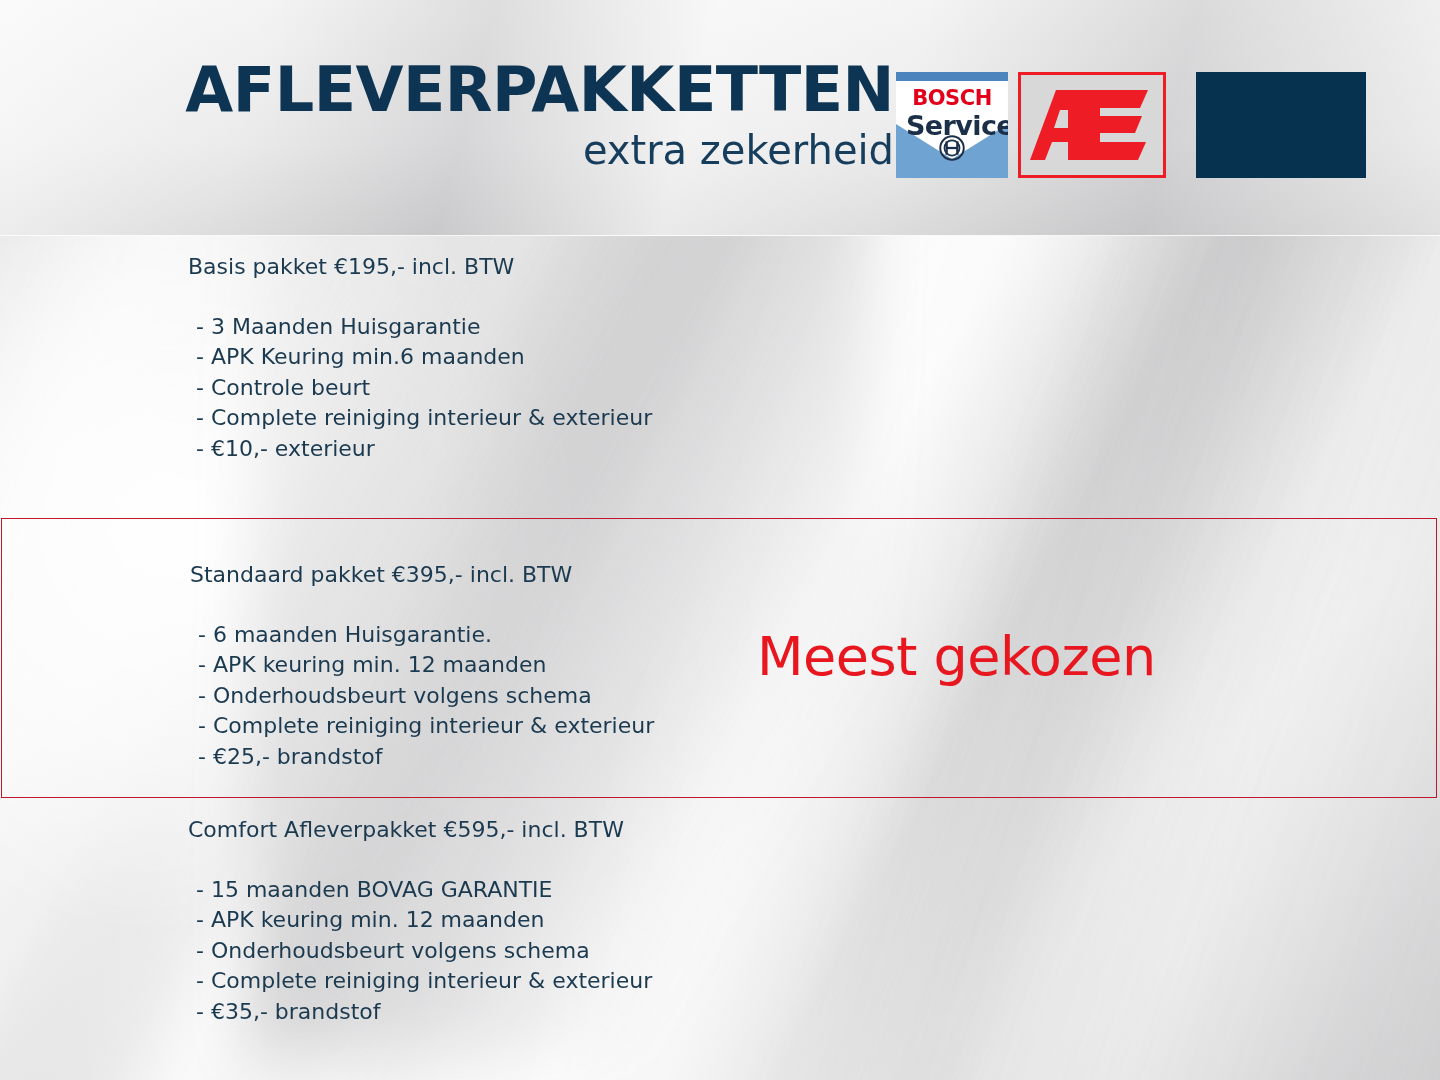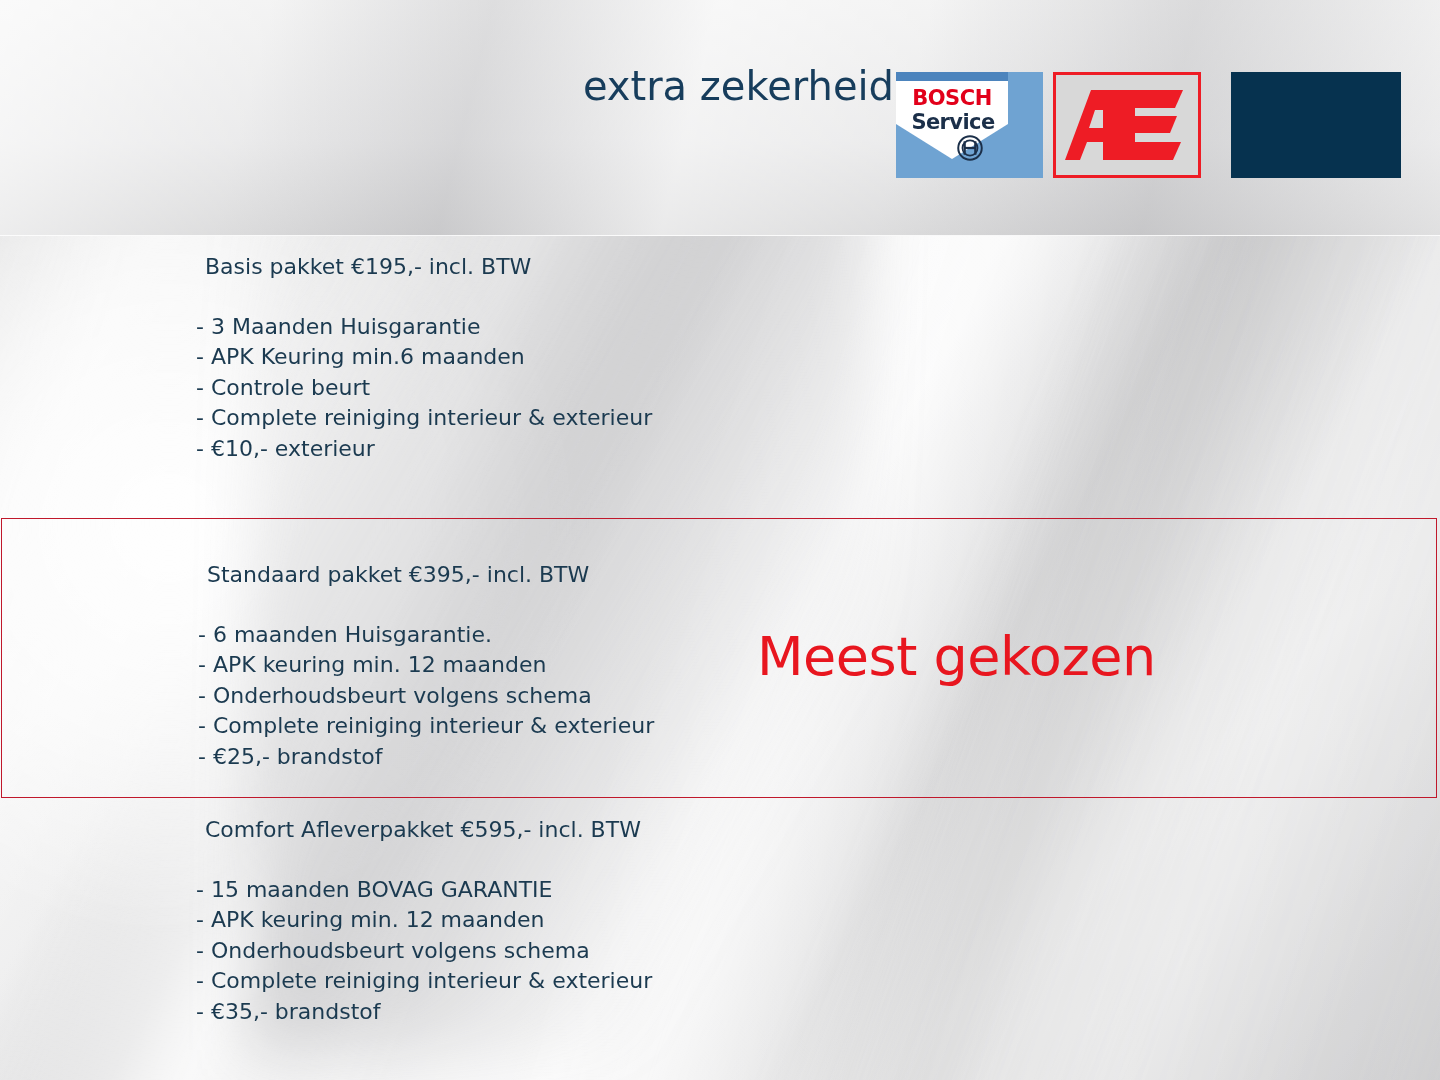--- a/index.html
+++ b/index.html
@@ -146,21 +146,20 @@
     display: flex;
     align-items: stretch;
   }
 
   .bosch-logo {
     position: relative;
     width: 112px;
     height: 106px;
     background: #6fa3d2;
     overflow: hidden;
-    padding-left: 35px;
   }
   .bosch-top-strip {
     position: absolute;
     left: 0; top: 0;
     width: 112px; height: 9px;
     background: #4c84bd;
   }
   .bosch-white {
     position: absolute;
     left: 0;
@@ -176,26 +175,26 @@
     width: 112px;
     text-align: center;
     font-family: "DejaVu Sans", "Liberation Sans", sans-serif;
     font-weight: bold;
     font-size: 21px;
     letter-spacing: -0.5px;
     color: #e2001a;
   }
   .bosch-service {
     position: absolute;
-    left: 1px; top: 38px;
+    left: 8px; top: 38px;
     width: 112px;
     text-align: center;
     font-family: "DejaVu Sans", "Liberation Sans", sans-serif;
     font-weight: bold;
-    font-size: 21px;
+    font-size: 27px;
     letter-spacing: -0.6px;
     color: #1b2f49;
   }
   .bosch-mark {
     position: absolute;
     left: 50%;
     top: 62px;
     margin-left: -14px;
     width: 28px;
     height: 28px;
@@ -226,21 +225,20 @@
   .pkg {
     position: absolute;
     font-family: "DejaVu Sans", "Liberation Sans", sans-serif;
     color: #1b3a50;
   }
   .pkg-title {
     font-size: 22px;
     line-height: 30px;
     color: #1b3a50;
     white-space: nowrap;
-    margin-left: 17px;
   }
   .pkg-list {
     margin: 8px;
     padding: 0;
     list-style: none;
     margin-top: 30px;
   }
   .pkg-list li {
     font-size: 22px;
     line-height: 30.4px;
@@ -286,20 +284,21 @@
   <div class="bg-streak"></div>
   <div class="bg-streak2"></div>
   <div class="bg-soft-left"></div>
   <div class="bg-soft-dark"></div>
 
   <div class="header-band"></div>
 
   <div class="header-inner">
 
     <div class="title-wrap">
+      <div class="main-title">AFLEVERPAKKETTEN</div>
       <div class="sub-title">extra zekerheid</div>
     </div>
 
     <div class="logo-row">
 
       <div class="bosch-logo">
         <div class="bosch-top-strip"></div>
         <div class="bosch-white"></div>
         <div class="bosch-word">BOSCH</div>
         <div class="bosch-service">Service</div>

